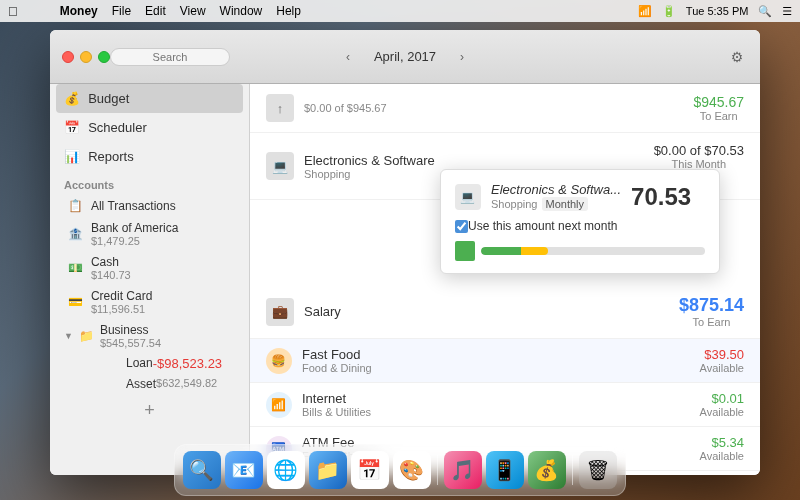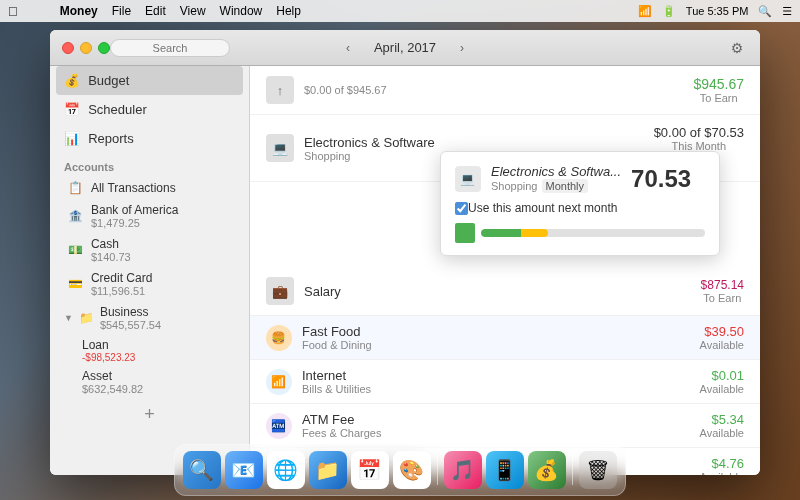--- a/index.html
+++ b/index.html
@@ -56,21 +56,21 @@
       background: #fff;
       border-radius: 6px;
       box-shadow: 0 20px 60px rgba(0,0,0,0.6);
       overflow: hidden;
       display: flex;
       flex-direction: column;
     }
 
     
     .titlebar {
-      height: 36px;
+      height: 54px;
       background: linear-gradient(to bottom, #e8e8e8, #d8d8d8);
       display: flex;
       align-items: center;
       padding: 0 12px;
       border-bottom: 1px solid #b0b0b0;
       position: relative;
       flex-shrink: 0;
     }
     .traffic-lights {
       display: flex;
@@ -188,23 +188,24 @@
       display: flex;
       align-items: center;
       padding: 4px 14px;
       font-size: 12px;
       color: #333;
       cursor: pointer;
       gap: 6px;
     }
     .account-sub-item {
       display: flex;
-      flex-direction: column;
+      flex-direction: row;
       padding: 3px 14px 3px 32px;
       cursor: pointer;
+      margin-left: 44px;
     }
     .sidebar-add-btn {
       display: flex;
       align-items: center;
       justify-content: center;
       padding: 6px;
       font-size: 18px;
       color: #888;
       cursor: pointer;
     }
@@ -236,21 +237,21 @@
       font-size: 13px;
       color: #666;
       margin-right: 10px;
       flex-shrink: 0;
     }
     .budget-row-info { flex: 1; }
     .budget-row-name { font-size: 13px; color: #333; font-weight: 500; }
     .budget-row-sub { font-size: 11px; color: #888; }
     .budget-row-amount { text-align: center; }
     .amount-green { color: #4caf50; font-size: 14px; font-weight: 500; }
-    .amount-teal { color: #be185d; font-size: 12px; font-weight: 400; }
+    .amount-teal { color: #3b82f6; font-size: 18px; font-weight: 700; }
     .amount-label { font-size: 11px; color: #888; }
     .info-icon { color: #bbb; font-size: 12px; margin-left: 4px; }
 
     
     .category-row {
       display: flex;
       align-items: center;
       padding: 8px 16px;
       border-bottom: 1px solid #f0f0f0;
       cursor: pointer;
@@ -501,21 +502,21 @@
           <span style="font-size:9px;color:#888;">▼</span>
           <span>📁</span>
           <div>
             <div class="sidebar-account-name">Business</div>
             <div class="sidebar-account-balance">$545,557.54</div>
           </div>
         </div>
 
         <div class="account-sub-item">
           <div class="sidebar-account-name" style="font-size:12px;">Loan</div>
-          <div class="sidebar-account-balance" style="color:#e53935;font-size:10px;">-$98,523.23</div>
+          <div class="sidebar-account-balance" style="color:#e53935;font-size:13px;">-$98,523.23</div>
         </div>
 
         <div class="account-sub-item">
           <div class="sidebar-account-name" style="font-size:12px;">Asset</div>
           <div class="sidebar-account-balance" style="font-size:11px;color:#888;">$632,549.82</div>
         </div>
 
         <div class="sidebar-add-btn">+</div>
       </div>
 

